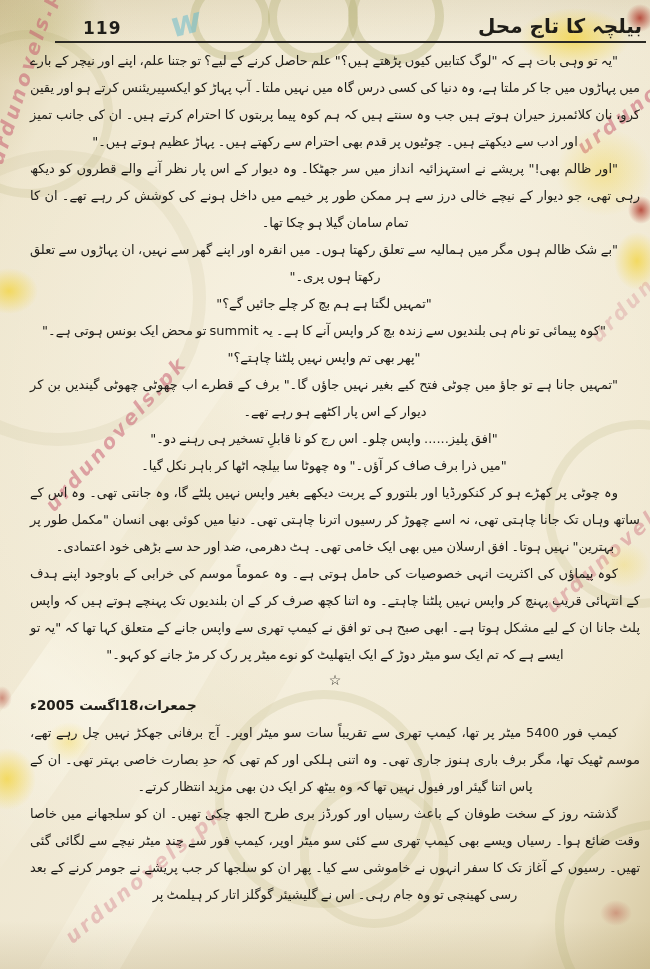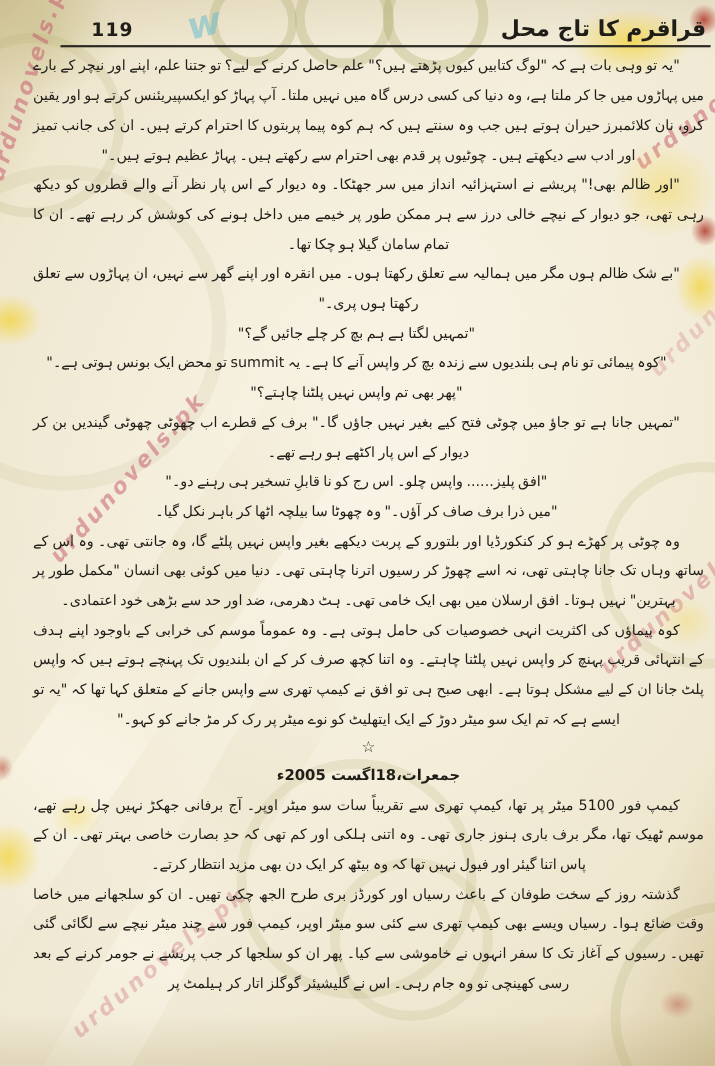--- a/index.html
+++ b/index.html
@@ -39,21 +39,21 @@
   .page-num{font-weight:bold;font-size:17px;margin-left:28px;letter-spacing:1px;}
   .book-title{margin:0;font-weight:bold;font-size:20px;direction:rtl;}
   .hdr-rule{height:2px;background:#2b2923;margin:0 4px 0 55px;}
   main{direction:rtl;padding:4px 10px 0 30px;}
   .para{
     margin:0;font-size:13px;line-height:27px;word-spacing:-1px;
     text-align:justify;text-align-last:center;text-indent:22px;
   }
   .para.no-indent{text-indent:0;}
   .star-divider{text-align:center;font-size:14px;line-height:24px;color:#2b2923;}
-  .date-heading{margin:0;text-align:center;font-weight:bold;font-size:13.5px;line-height:27px;}
+  .date-heading{margin:0;text-align:left;font-weight:bold;font-size:13.5px;line-height:27px;}
 </style>
 </head>
 <body>
 
 <div class="page">
 
   <div class="wm">
     <div class="blob blob-o" style="left:-30px;top:-30px;width:140px;height:120px;"></div>
     <div class="ring" style="left:190px;top:-20px;width:64px;height:64px;border-width:8px;"></div>
     <div class="ring" style="left:268px;top:-28px;width:72px;height:72px;"></div>
@@ -84,37 +84,37 @@
     <div class="blob blob-y" style="left:598px;top:542px;width:52px;height:46px;opacity:.4;"></div>
     <div class="blob blob-r" style="left:626px;top:4px;width:28px;height:28px;"></div>
     <div class="blob blob-r" style="left:628px;top:196px;width:26px;height:28px;"></div>
     <div class="blob blob-r" style="left:-8px;top:686px;width:20px;height:24px;opacity:.6;"></div>
     <div class="blob blob-r" style="left:600px;top:900px;width:32px;height:26px;opacity:.45;"></div>
   </div>
 
   <div class="content">
     <div class="hdr">
       <span class="page-num">119</span>
-      <h1 class="book-title">قراقرم کا تاج محل</h1>
+      <h1 class="book-title">بیلچہ کا تاج محل</h1>
     </div>
     <div class="hdr-rule"></div>
 
     <main>
       <p class="para">"یہ تو وہی بات ہے کہ "لوگ کتابیں کیوں پڑھتے ہیں؟" علم حاصل کرنے کے لیے؟ تو جتنا علم، اپنے اور نیچر کے بارے میں پہاڑوں میں جا کر ملتا ہے، وہ دنیا کی کسی درس گاہ میں نہیں ملتا۔ آپ پہاڑ کو ایکسپیریئنس کرتے ہو اور یقین کرو، نان کلائمبرز حیران ہوتے ہیں جب وہ سنتے ہیں کہ ہم کوہ پیما پربتوں کا احترام کرتے ہیں۔ ان کی جانب تمیز اور ادب سے دیکھتے ہیں۔ چوٹیوں پر قدم بھی احترام سے رکھتے ہیں۔ پہاڑ عظیم ہوتے ہیں۔"</p>
       <p class="para">"اور ظالم بھی!" پریشے نے استہزائیہ انداز میں سر جھٹکا۔ وہ دیوار کے اس پار نظر آنے والے قطروں کو دیکھ رہی تھی، جو دیوار کے نیچے خالی درز سے ہر ممکن طور پر خیمے میں داخل ہونے کی کوشش کر رہے تھے۔ ان کا تمام سامان گیلا ہو چکا تھا۔</p>
       <p class="para">"بے شک ظالم ہوں مگر میں ہمالیہ سے تعلق رکھتا ہوں۔ میں انقرہ اور اپنے گھر سے نہیں، ان پہاڑوں سے تعلق رکھتا ہوں پری۔"</p>
       <p class="para">"تمہیں لگتا ہے ہم بچ کر چلے جائیں گے؟"</p>
       <p class="para">"کوہ پیمائی تو نام ہی بلندیوں سے زندہ بچ کر واپس آنے کا ہے۔ یہ summit تو محض ایک بونس ہوتی ہے۔"</p>
       <p class="para">"پھر بھی تم واپس نہیں پلٹنا چاہتے؟"</p>
       <p class="para">"تمہیں جانا ہے تو جاؤ میں چوٹی فتح کیے بغیر نہیں جاؤں گا۔" برف کے قطرے اب چھوٹی چھوٹی گیندیں بن کر دیوار کے اس پار اکٹھے ہو رہے تھے۔</p>
       <p class="para">"افق پلیز...... واپس چلو۔ اس رج کو نا قابلِ تسخیر ہی رہنے دو۔"</p>
       <p class="para">"میں ذرا برف صاف کر آؤں۔" وہ چھوٹا سا بیلچہ اٹھا کر باہر نکل گیا۔</p>
       <p class="para">وہ چوٹی پر کھڑے ہو کر کنکورڈیا اور بلتورو کے پربت دیکھے بغیر واپس نہیں پلٹے گا، وہ جانتی تھی۔ وہ اس کے ساتھ وہاں تک جانا چاہتی تھی، نہ اسے چھوڑ کر رسیوں اترنا چاہتی تھی۔ دنیا میں کوئی بھی انسان "مکمل طور پر بہترین" نہیں ہوتا۔ افق ارسلان میں بھی ایک خامی تھی۔ ہٹ دھرمی، ضد اور حد سے بڑھی خود اعتمادی۔</p>
       <p class="para">کوہ پیماؤں کی اکثریت انہی خصوصیات کی حامل ہوتی ہے۔ وہ عموماً موسم کی خرابی کے باوجود اپنے ہدف کے انتہائی قریب پہنچ کر واپس نہیں پلٹنا چاہتے۔ وہ اتنا کچھ صرف کر کے ان بلندیوں تک پہنچے ہوتے ہیں کہ واپس پلٹ جانا ان کے لیے مشکل ہوتا ہے۔ ابھی صبح ہی تو افق نے کیمپ تھری سے واپس جانے کے متعلق کہا تھا کہ "یہ تو ایسے ہے کہ تم ایک سو میٹر دوڑ کے ایک ایتھلیٹ کو نوے میٹر پر رک کر مڑ جانے کو کہو۔"</p>
 
       <div class="star-divider">☆</div>
       <p class="date-heading">جمعرات،18اگست 2005ء</p>
 
-      <p class="para">کیمپ فور 5100 میٹر پر تھا، کیمپ تھری سے تقریباً سات سو میٹر اوپر۔ آج برفانی جھکڑ نہیں چل رہے تھے، موسم ٹھیک تھا، مگر برف باری ہنوز جاری تھی۔ وہ اتنی ہلکی اور کم تھی کہ حدِ بصارت خاصی بہتر تھی۔ ان کے پاس اتنا گیئر اور فیول نہیں تھا کہ وہ بیٹھ کر ایک دن بھی مزید انتظار کرتے۔</p>
+      <p class="para">کیمپ فور 5400 میٹر پر تھا، کیمپ تھری سے تقریباً سات سو میٹر اوپر۔ آج برفانی جھکڑ نہیں چل رہے تھے، موسم ٹھیک تھا، مگر برف باری ہنوز جاری تھی۔ وہ اتنی ہلکی اور کم تھی کہ حدِ بصارت خاصی بہتر تھی۔ ان کے پاس اتنا گیئر اور فیول نہیں تھا کہ وہ بیٹھ کر ایک دن بھی مزید انتظار کرتے۔</p>
       <p class="para">گذشتہ روز کے سخت طوفان کے باعث رسیاں اور کورڈز بری طرح الجھ چکی تھیں۔ ان کو سلجھانے میں خاصا وقت ضائع ہوا۔ رسیاں ویسے بھی کیمپ تھری سے کئی سو میٹر اوپر، کیمپ فور سے چند میٹر نیچے سے لگائی گئی تھیں۔ رسیوں کے آغاز تک کا سفر انہوں نے خاموشی سے کیا۔ پھر ان کو سلجھا کر جب پریشے نے جومر کرنے کے بعد رسی کھینچی تو وہ جام رہی۔ اس نے گلیشیئر گوگلز اتار کر ہیلمٹ پر</p>
     </main>
   </div>
 </div>
 
 </body></html>

